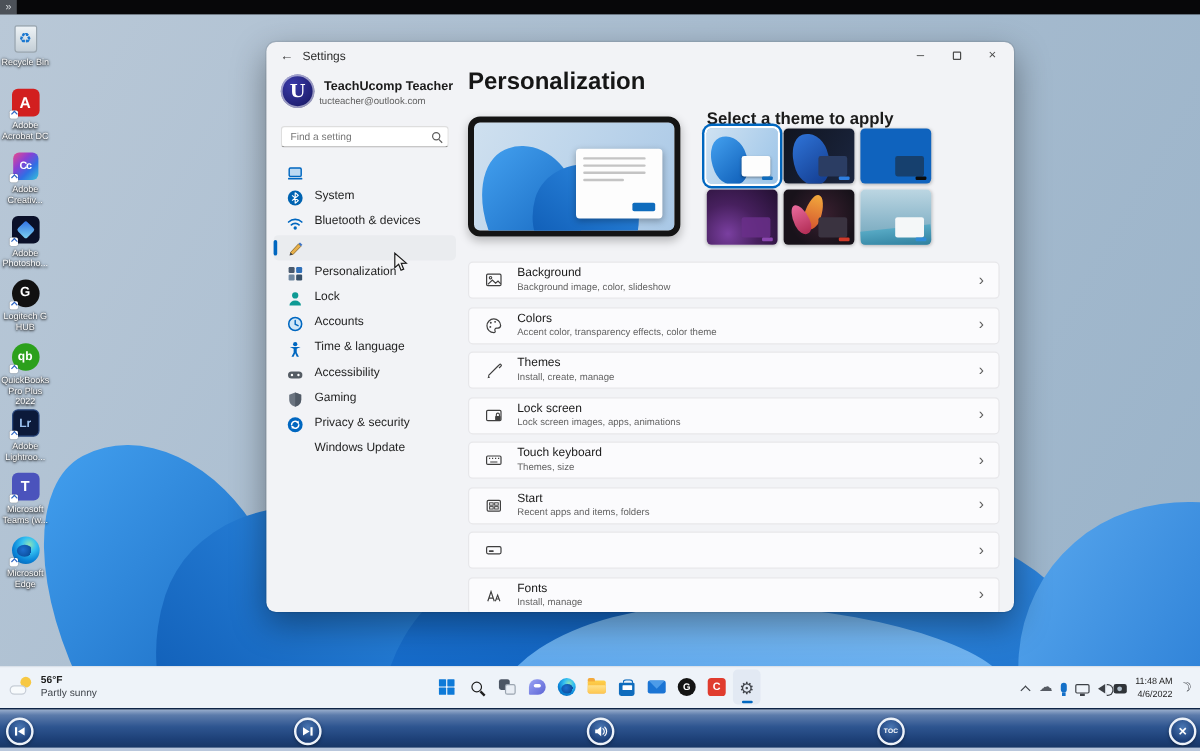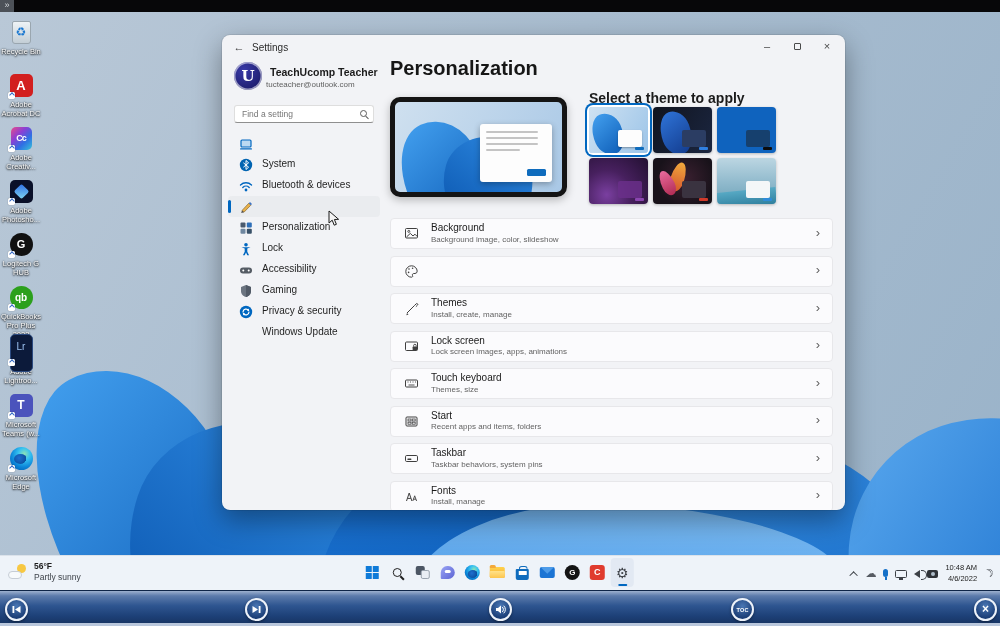--- a/index.html
+++ b/index.html
@@ -46,22 +46,22 @@
   .ic-cc { width:21px; height:23px; border-radius:5px;
     background:linear-gradient(135deg,#e94b8a 0%,#8b3fd4 35%,#2f6fe4 65%,#38c2d8 100%); }
   .ic-cc span { color:#fff; font-weight:bold; font-size:9px; letter-spacing:-1px; line-height:23px; }
   .ic-pse { width:23px; height:23px; border-radius:5px; background:#0a1029; position:relative; }
   .ic-pse span { position:absolute; left:6px; top:6px; width:11px; height:11px; transform:rotate(45deg);
     background:linear-gradient(135deg,#2f6fe4,#7fd4f0); border-radius:2px; }
   .ic-g { width:23px; height:23px; border-radius:50%; background:#111; color:#fff; font-weight:bold;
     font-size:11px; line-height:23px; }
   .ic-qb { width:23px; height:23px; border-radius:50%; background:#2ca01c; color:#fff; font-weight:bold;
     font-size:10px; line-height:23px; }
-  .ic-lr { width:23px; height:38px; border-radius:5px; background:#0c1a3a; color:#9bc1f0;
-    font-weight:normal; font-size:10px; line-height:23px; border:1px solid #2b4a80; }
+  .ic-lr { width:23px; height:23px; border-radius:5px; background:#0c1a3a; color:#9bc1f0;
+    font-weight:bold; font-size:10px; line-height:23px; border:1px solid #2b4a80; }
   .ic-teams { width:23px; height:23px; border-radius:5px; background:#4b53bc; color:#fff;
     font-weight:bold; font-size:12px; line-height:23px; }
   .ic-edge { width:23px; height:23px; border-radius:50%;
     background:radial-gradient(circle at 62% 30%,#8fe3b5 0%,#35c1f1 28%,#0a84d8 62%,#0453a0 100%); position:relative; }
   .ic-edge::before { content:""; position:absolute; left:4px; top:7px; width:13px; height:10px;
     border-radius:50%; background:radial-gradient(circle at 40% 40%,#1e6fd0,#0b4f9e 70%, transparent 71%); }
 
   
   .win { position:absolute; left:222px; top:23px; width:623px; height:475px; background:#f2f3f6;
     border-radius:8px; box-shadow:0 10px 28px rgba(0,0,0,.38), 0 0 0 1px rgba(0,0,0,.08); overflow:hidden; }
@@ -366,20 +366,38 @@
                 <rect x="7.8" y="1.5" width="5" height="5" rx="1" fill="#2f6fb8"></rect>
                 <rect x="1.5" y="7.8" width="5" height="5" rx="1" fill="#6f87a0"></rect>
                 <rect x="7.8" y="7.8" width="5" height="5" rx="1" fill="#385068"></rect>
               </svg>
           </span>
           <span class="nlabel">Lock</span>
         </div>
         <div class="nav-item">
           <span class="nico">
             <svg width="14" height="14" viewBox="0 0 14 14">
+                <circle cx="7" cy="4.2" r="2.6" fill="#0e9a94"></circle>
+                <path d="M2.2 12.5 a4.8 4.1 0 0 1 9.6 0 Z" fill="#0e9a94"></path>
+              </svg>
+          </span>
+          <span class="nlabel">Accounts</span>
+        </div>
+        <div class="nav-item">
+          <span class="nico">
+            <svg width="14" height="14" viewBox="0 0 14 14">
+                <circle cx="7" cy="7" r="5.4" fill="#cfe6f7" stroke="#0067c0" stroke-width="1.3"></circle>
+                <path d="M7 4 V7.2 L9.4 8.4" fill="none" stroke="#0067c0" stroke-width="1.2" stroke-linecap="round"></path>
+              </svg>
+          </span>
+          <span class="nlabel">Time &amp; language</span>
+        </div>
+        <div class="nav-item">
+          <span class="nico">
+            <svg width="14" height="14" viewBox="0 0 14 14">
                 <circle cx="7" cy="2.8" r="1.8" fill="#0067c0"></circle>
                 <path d="M2.5 5.2 h9 l-3.2 1.4 v3.2 l1.8 3.4 h-1.8 L7 10.4 5.7 13.2 H3.9 l1.8-3.4 V6.6 Z" fill="#0067c0"></path>
               </svg>
           </span>
           <span class="nlabel">Accessibility</span>
         </div>
         <div class="nav-item">
           <span class="nico">
             <svg width="14" height="14" viewBox="0 0 14 14">
                 <rect x="1" y="4.5" width="12" height="6" rx="3" fill="#555c64"></rect>
@@ -475,20 +493,24 @@
         </div>
         <div class="row">
           <span class="row-ic">
             <svg width="15" height="15" viewBox="0 0 15 15">
                 <path d="M7.5 1.8 a5.7 5.7 0 1 0 0 11.4 c1.1 0 1.5-.9 1-1.7 -.5-.9.2-2 1.3-2 h1.2 a2.4 2.4 0 0 0 2.2-2.4 A5.7 5.7 0 0 0 7.5 1.8 Z" fill="none" stroke="#3f3f3f" stroke-width="1"></path>
                 <circle cx="5" cy="5" r="0.8" fill="#3f3f3f"></circle>
                 <circle cx="8.6" cy="4.2" r="0.8" fill="#3f3f3f"></circle>
                 <circle cx="4.6" cy="8.4" r="0.8" fill="#3f3f3f"></circle>
               </svg>
           </span>
+          <div class="row-txt">
+            <div class="row-title">Colors</div>
+            <div class="row-sub">Accent color, transparency effects, color theme</div>
+          </div>
           <span class="chev">›</span>
         </div>
         <div class="row">
           <span class="row-ic">
             <svg width="15" height="15" viewBox="0 0 15 15">
                 <path d="M3 12 L10.6 4.4 M10.6 4.4 L12.2 2.8 a0.9 0.9 0 0 1 1.3 1.3 L11.9 5.7" fill="none" stroke="#3f3f3f" stroke-width="1"></path>
                 <path d="M3 12 l-.7 2.2 2.2-.7 Z" fill="#3f3f3f"></path>
               </svg>
           </span>
           <div class="row-txt">
@@ -540,24 +562,20 @@
           </div>
           <span class="chev">›</span>
         </div>
         <div class="row">
           <span class="row-ic">
             <svg width="15" height="15" viewBox="0 0 15 15">
                 <rect x="1.5" y="4.5" width="12" height="6" rx="1.2" fill="none" stroke="#3f3f3f" stroke-width="1"></rect>
                 <rect x="3.4" y="7.6" width="4" height="1.4" rx="0.4" fill="#3f3f3f"></rect>
               </svg>
           </span>
-          <div class="row-txt">
-            <div class="row-title">Taskbar</div>
-            <div class="row-sub">Taskbar behaviors, system pins</div>
-          </div>
           <span class="chev">›</span>
         </div>
         <div class="row">
           <span class="row-ic">
             <svg width="15" height="15" viewBox="0 0 15 15">
                 <path d="M2.5 12 L5.2 4 L7.9 12 M3.6 9.4 h3.2" fill="none" stroke="#3f3f3f" stroke-width="1"></path>
                 <path d="M8.8 12 l1.9-5.2 1.9 5.2 M9.5 10.2 h2.4" fill="none" stroke="#3f3f3f" stroke-width="0.9"></path>
               </svg>
           </span>
           <div class="row-txt">
@@ -633,21 +651,21 @@
     </div>
 
     <div class="tray">
       <span class="chevup"></span>
       <span class="tr-cloud">☁</span>
       <span class="tr-mic"></span>
       <span class="tr-disp"></span>
       <span class="tr-spk"></span>
       <span class="tr-cam"></span>
       <span class="clock">
-        <div>10:48 AM</div>
+        <div>11:48 AM</div>
         <div>4/6/2022</div>
       </span>
       <span class="tr-moon">☽</span>
     </div>
   </div>
 
   <div class="player">
     <div class="pbtn" style="left:5px">
       <svg width="11" height="11" viewBox="0 0 11 11">
           <rect x="1.5" y="2" width="1.8" height="7" fill="#fff"></rect>

